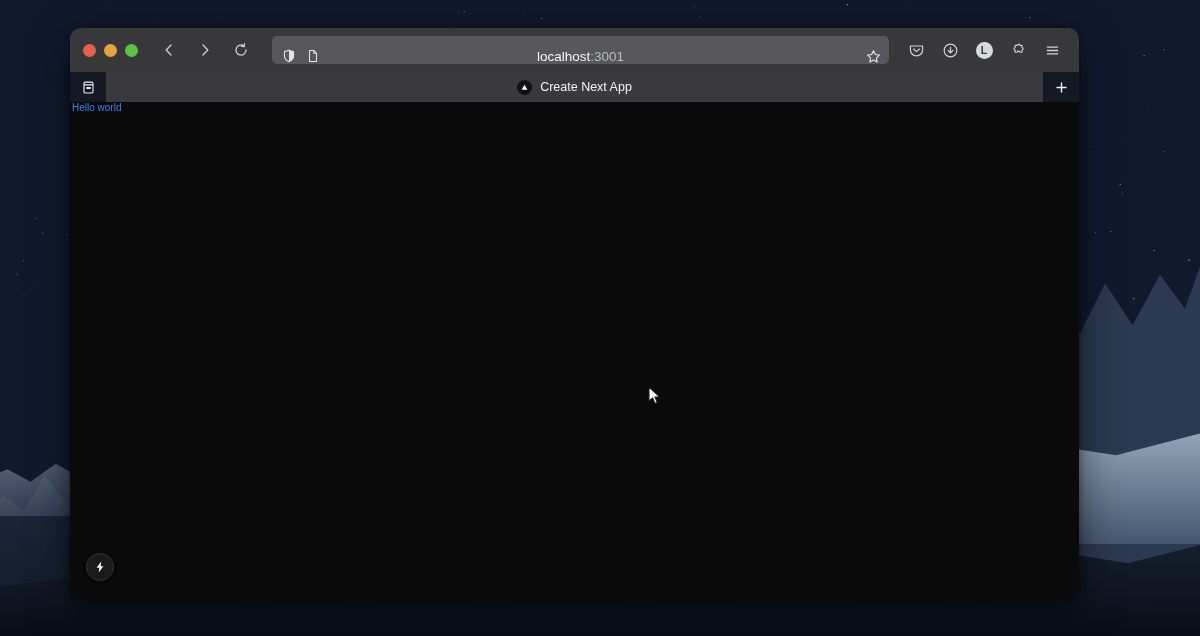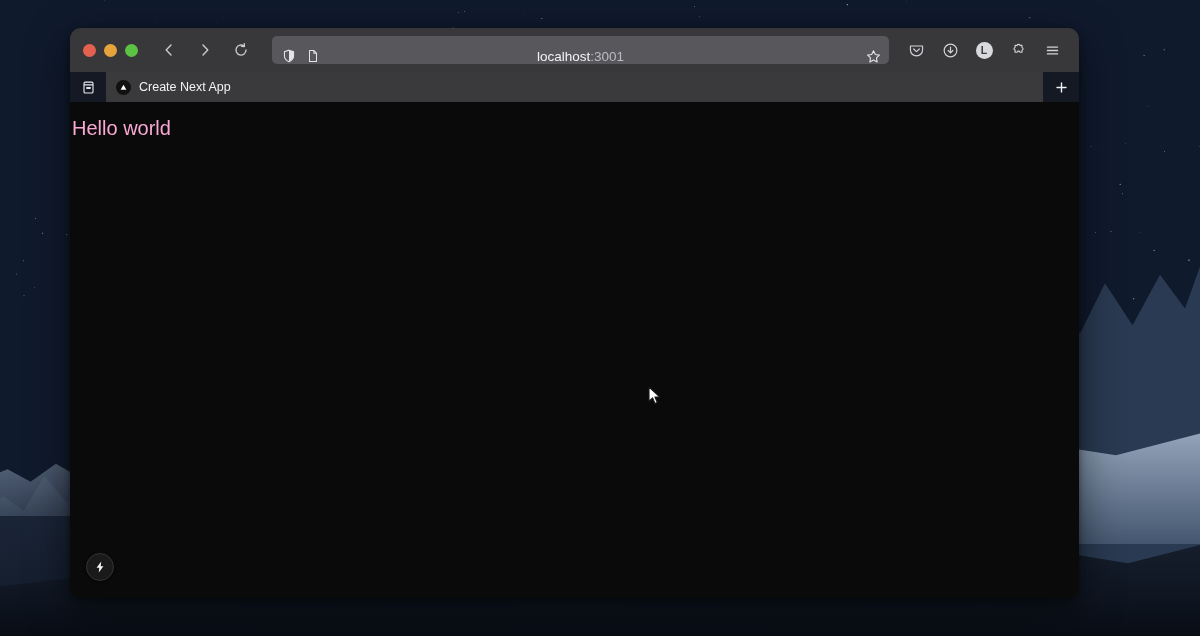--- a/index.html
+++ b/index.html
@@ -245,21 +245,21 @@
     width: 36px;
     display: flex; align-items: center; justify-content: center;
     background: rgba(12,18,30,.82);
     color: #e9eaed;
     flex: none;
   }
   #tab-row {
     flex: 1 1 auto;
     display: flex;
     align-items: center;
-    justify-content: flex-start;
+    justify-content: center;
     position: relative;
     min-width: 0;
   }
   .tab {
     display: flex;
     align-items: center;
     gap: 8px;
     height: 100%;
     padding: 0 10px;
   }
@@ -285,23 +285,23 @@
   
   #page-content {
     flex: 1 1 auto;
     background: #0a0a0a;
     position: relative;
     overflow: hidden;
   }
   #page-heading {
     position: absolute;
     left: 2px;
-    top: 15px;
-    font-size: 20px;
-    color: #f9a8d4;
+    top: 0;
+    font-size: 10px;
+    color: #3b82f6;
     font-family: "Liberation Sans", sans-serif;
   }
 
   
   #devtools-badge {
     position: absolute;
     left: 16px;
     bottom: 17px;
     width: 28px; height: 28px;
     border-radius: 50%;

